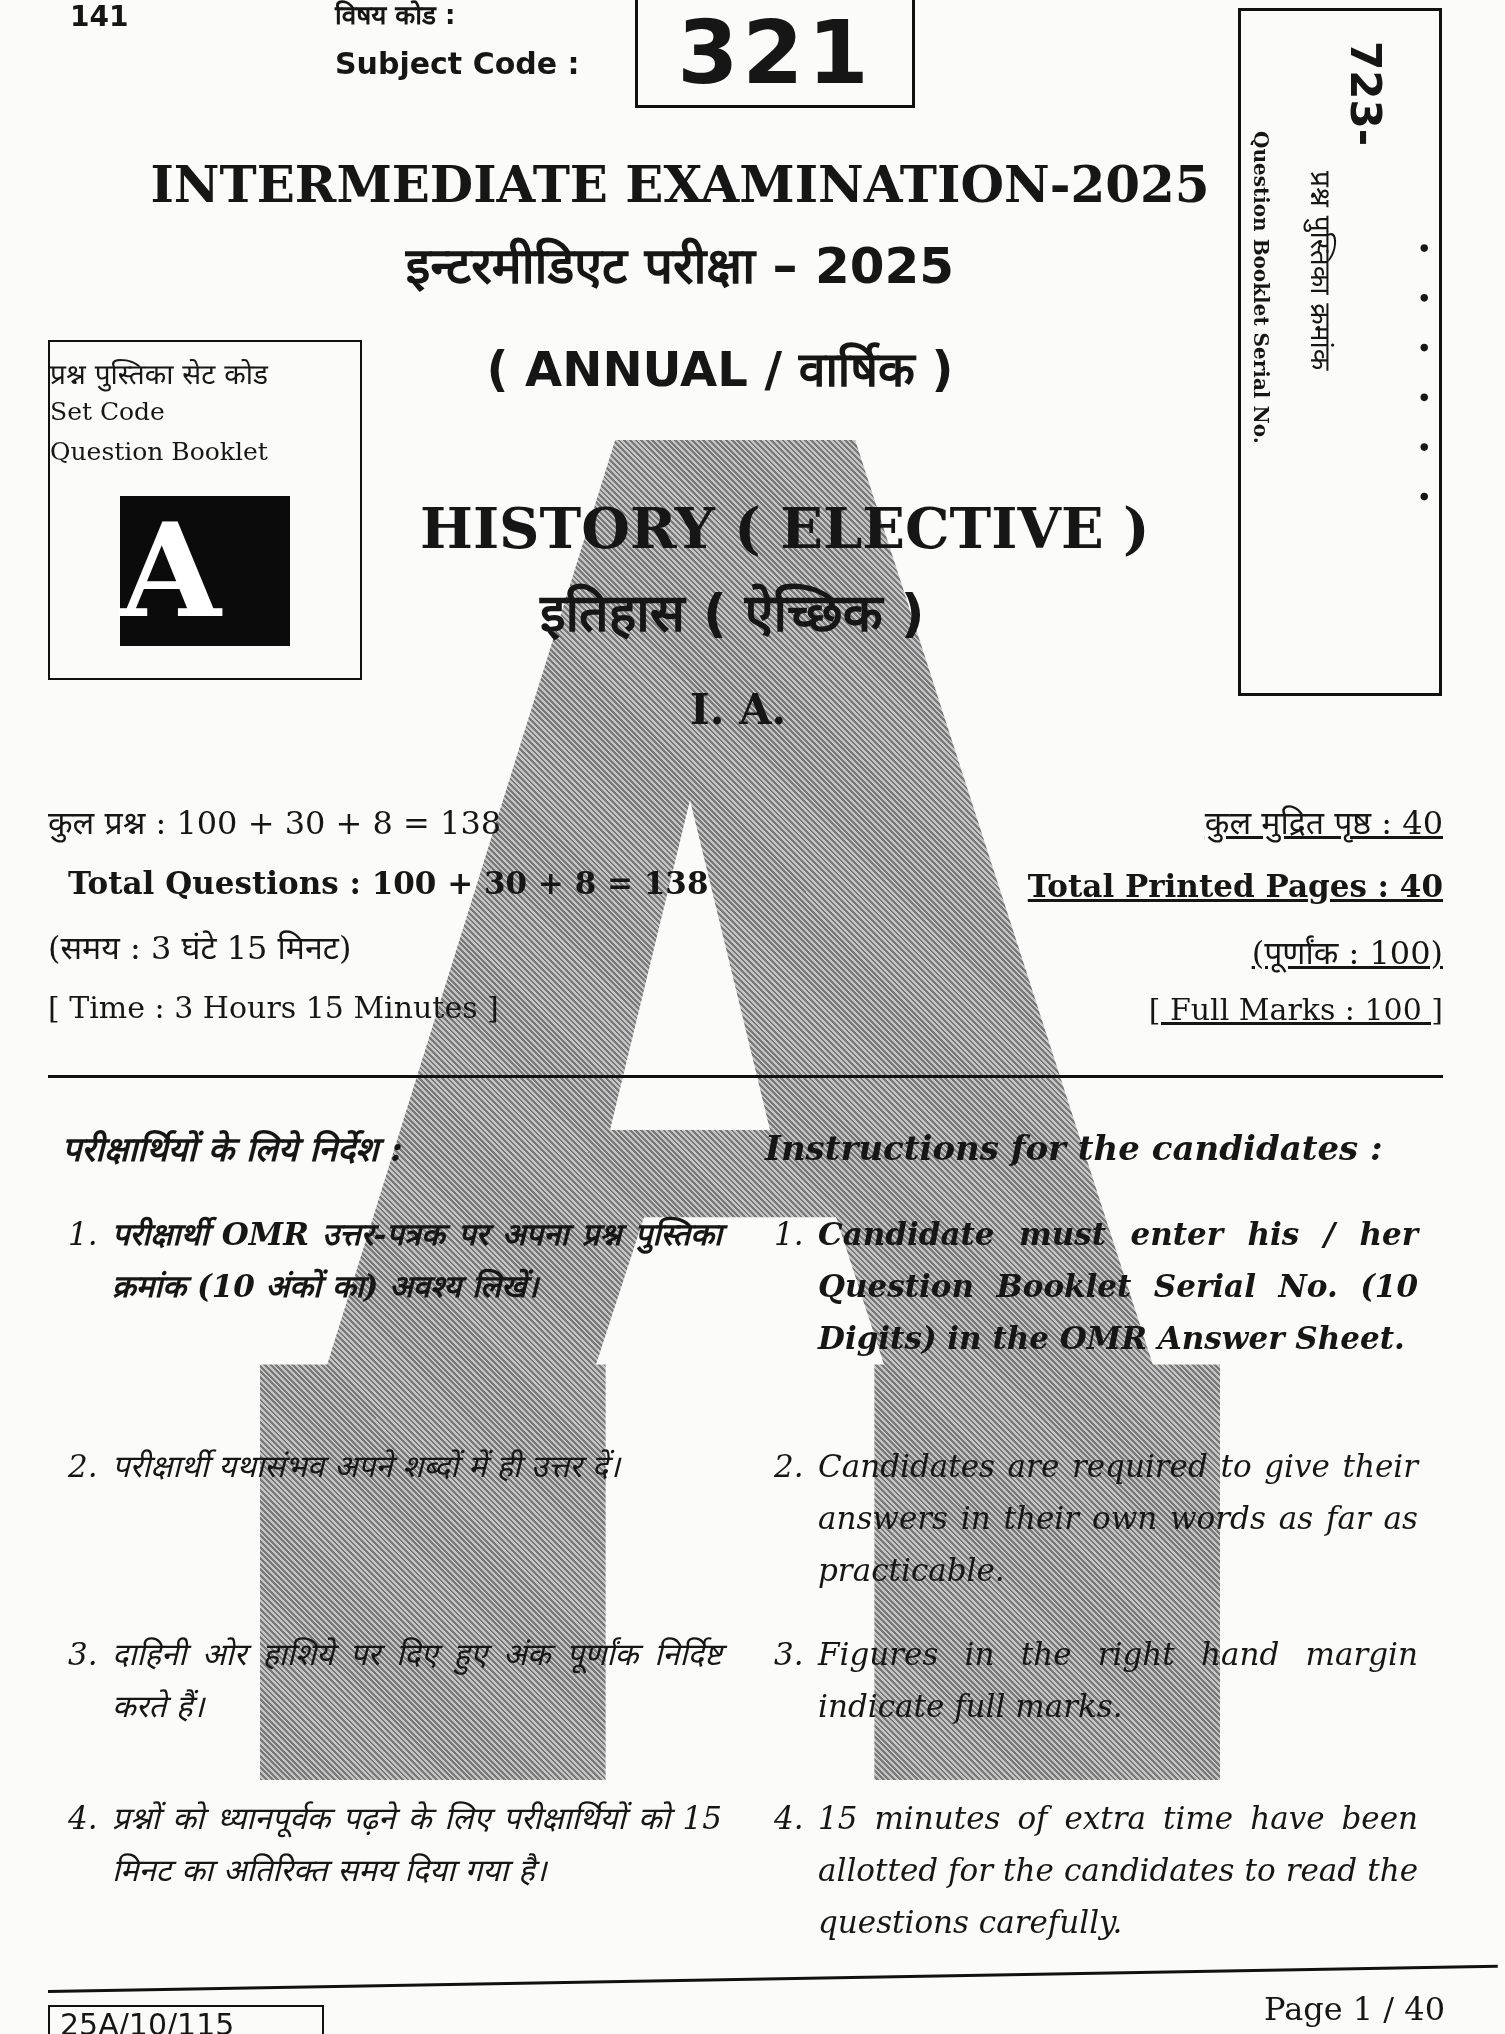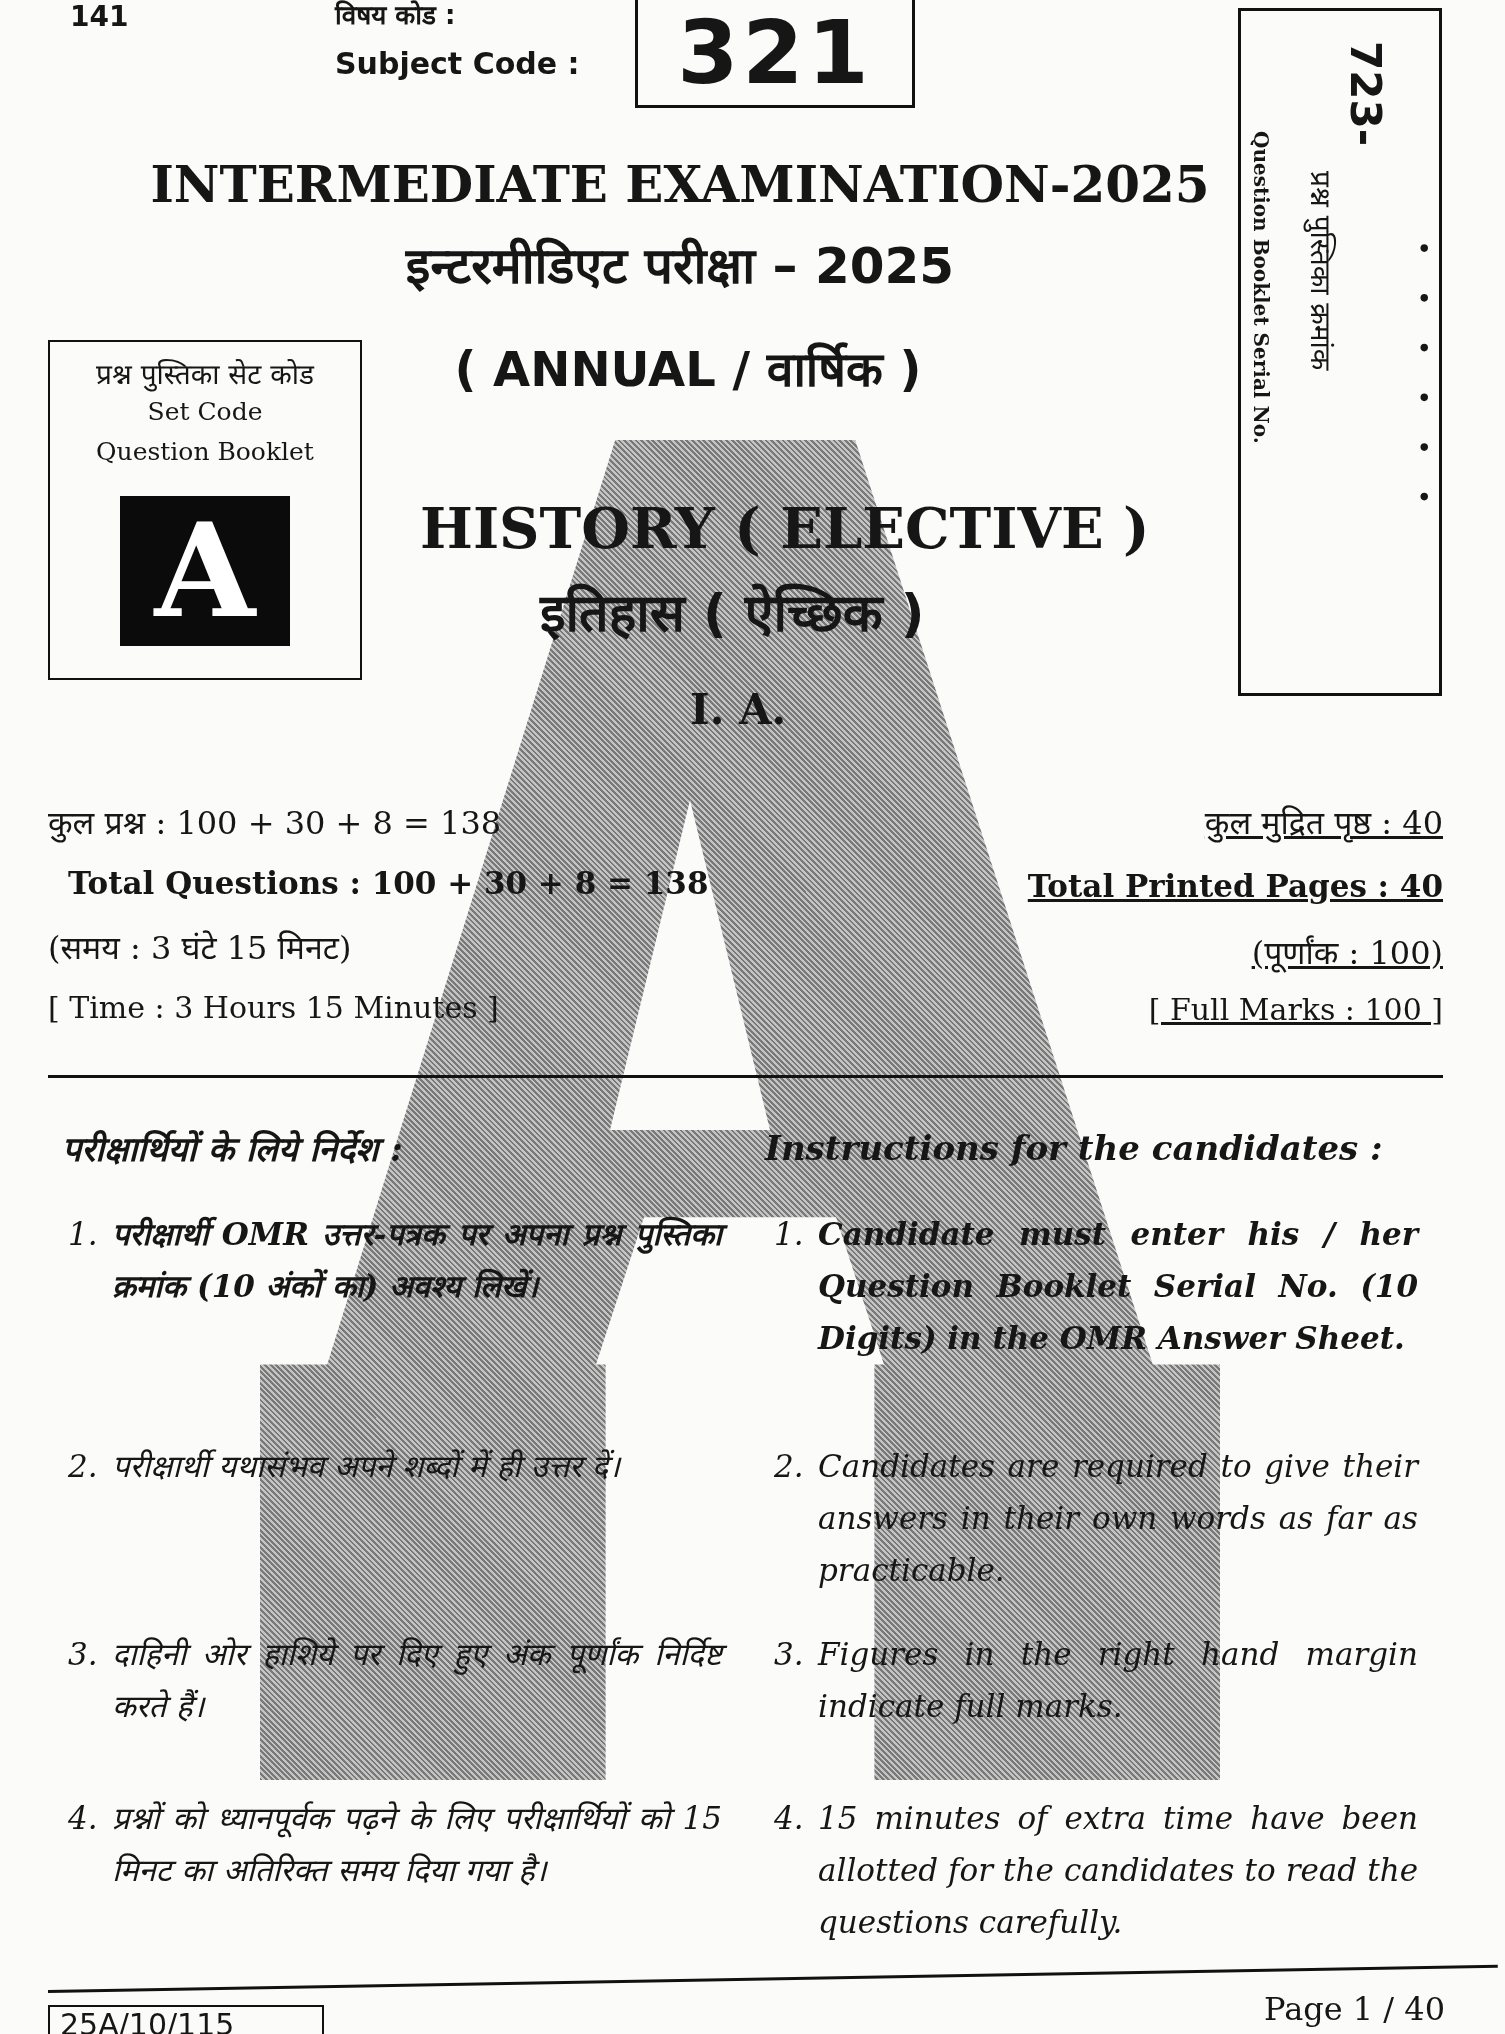--- a/index.html
+++ b/index.html
@@ -32,23 +32,23 @@
     display: flex; align-items: center; justify-content: center; font: bold 88px "DejaVu Sans", sans-serif; letter-spacing: 4px; }
 
   .serial-box { left: 1238px; top: 8px; width: 204px; height: 688px; border: 3px solid #111; box-sizing: border-box; }
   .serial-num { position: absolute; left: 100px; top: 30px; writing-mode: vertical-rl; font: bold 42px "DejaVu Sans", sans-serif; }
   .serial-hi { position: absolute; left: 60px; top: 160px; writing-mode: vertical-rl; font: 28px "DejaVu Sans", sans-serif; }
   .serial-en { position: absolute; left: 8px; top: 120px; writing-mode: vertical-rl; font: bold 20px "DejaVu Serif", serif; }
   .serial-dots { position: absolute; left: 170px; top: 230px; writing-mode: vertical-rl; font: bold 22px "DejaVu Sans", sans-serif; letter-spacing: 14px; }
 
   .exam-title { left: 150px; top: 155px; width: 1060px; text-align: center; font: bold 50px "DejaVu Serif", serif; }
   .exam-title-hi { left: 300px; top: 230px; width: 760px; text-align: center; font: bold 50px "DejaVu Sans", sans-serif; }
-  .annual { left: 408px; top: 335px; width: 560px; text-align: center; font: bold 48px "DejaVu Sans", sans-serif; }
+  .annual { left: 440px; top: 335px; width: 560px; text-align: center; font: bold 48px "DejaVu Sans", sans-serif; }
 
-  .set-box { left: 48px; top: 340px; width: 314px; height: 340px; border: 2px solid #111; box-sizing: border-box; text-align: center; }
+  .set-box { left: 48px; top: 340px; width: 314px; height: 340px; border: 2px solid #111; box-sizing: border-box; }
   .set-hi { margin-top: 12px; font: 28px "DejaVu Sans", sans-serif; }
   .set-en { font: 25px "DejaVu Serif", serif; line-height: 40px; }
   .set-letter { margin: 24px auto 0; width: 170px; height: 150px; background: #0b0b0b; color: #fff;
     font: bold 130px "DejaVu Serif", serif; line-height: 150px; }
 
   .subject { left: 420px; top: 495px; font: bold 56px "DejaVu Serif", serif; }
   .subject-hi { left: 540px; top: 575px; font: bold 52px "DejaVu Sans", sans-serif; }
   .stream { left: 690px; top: 685px; font: bold 42px "DejaVu Serif", serif; }
 
   .meta-l { left: 48px; font-size: 32px; }

